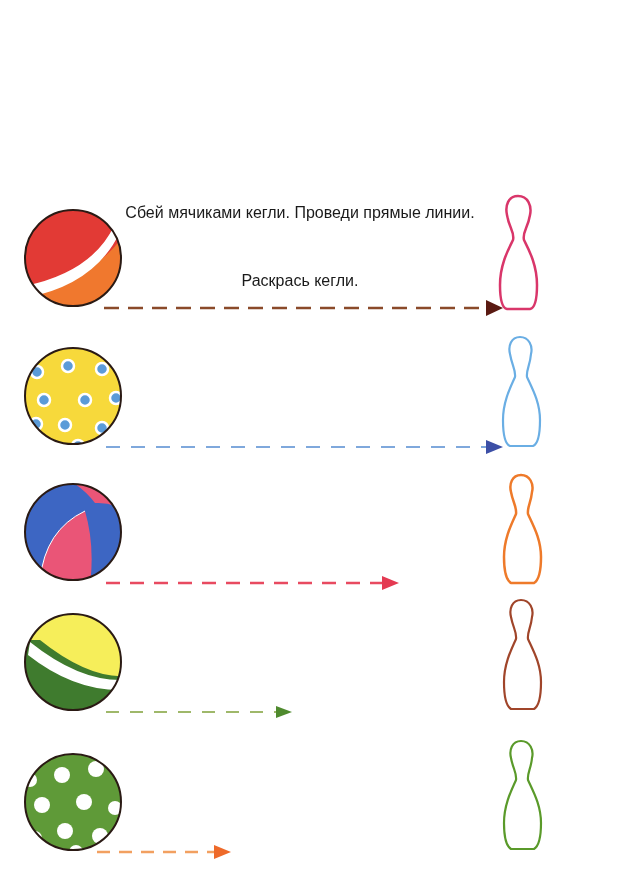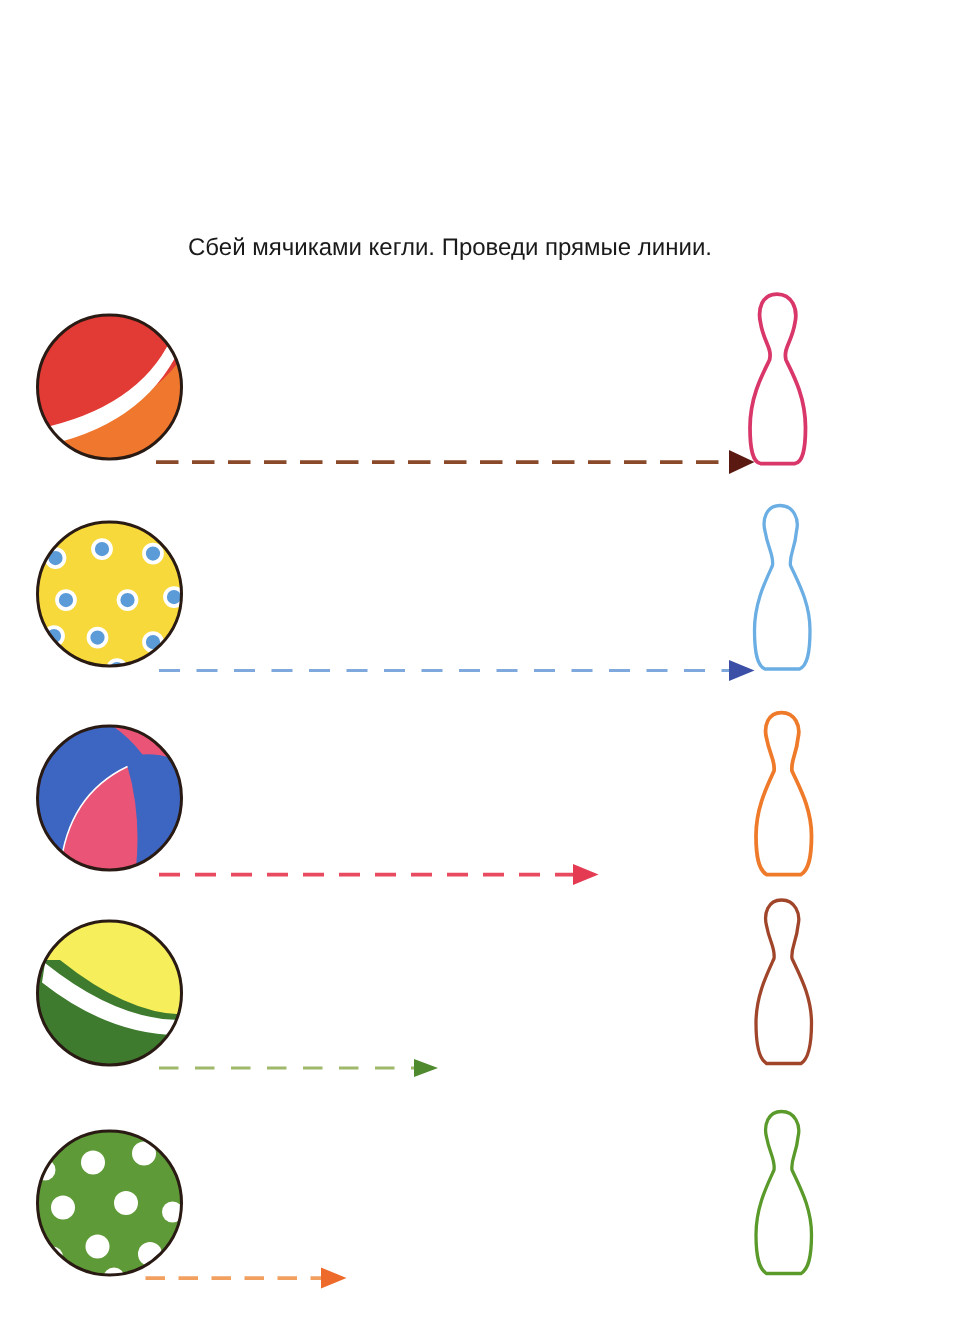--- a/index.html
+++ b/index.html
@@ -1,27 +1,28 @@
 <!DOCTYPE html>
 <html><head>
 <meta charset="utf-8">
 <style>
   html, body { margin: 0; padding: 0; background: #ffffff; }
   body { width: 638px; height: 878px; position: relative; overflow: hidden;
          font-family: "Liberation Sans", sans-serif; }
   .title { position: absolute; left: 0; width: 600px; top: 155px; text-align: center;
            font-size: 16px; line-height: 21px; color: #1a1a1a; }
-  .title div { white-space: nowrap; }
+  .title div { white-space: nowrap; margin-top: 47px; }
   svg.stage { position: absolute; left: 0; top: 0; }
 </style>
 </head>
 <body>
 
 <div class="title">
   <div>Сбей мячиками кегли. Проведи прямые линии.</div>
+  <div>Раскрась кегли.</div>
 </div>
 
 <svg class="stage" width="638" height="878" viewBox="0 0 638 878" xmlns="http://www.w3.org/2000/svg">
   <defs>
     <clipPath id="c1">
         <circle cx="73" cy="258" r="48"></circle>
       </clipPath>
     <clipPath id="c2">
         <circle cx="73" cy="396" r="48"></circle>
       </clipPath>

